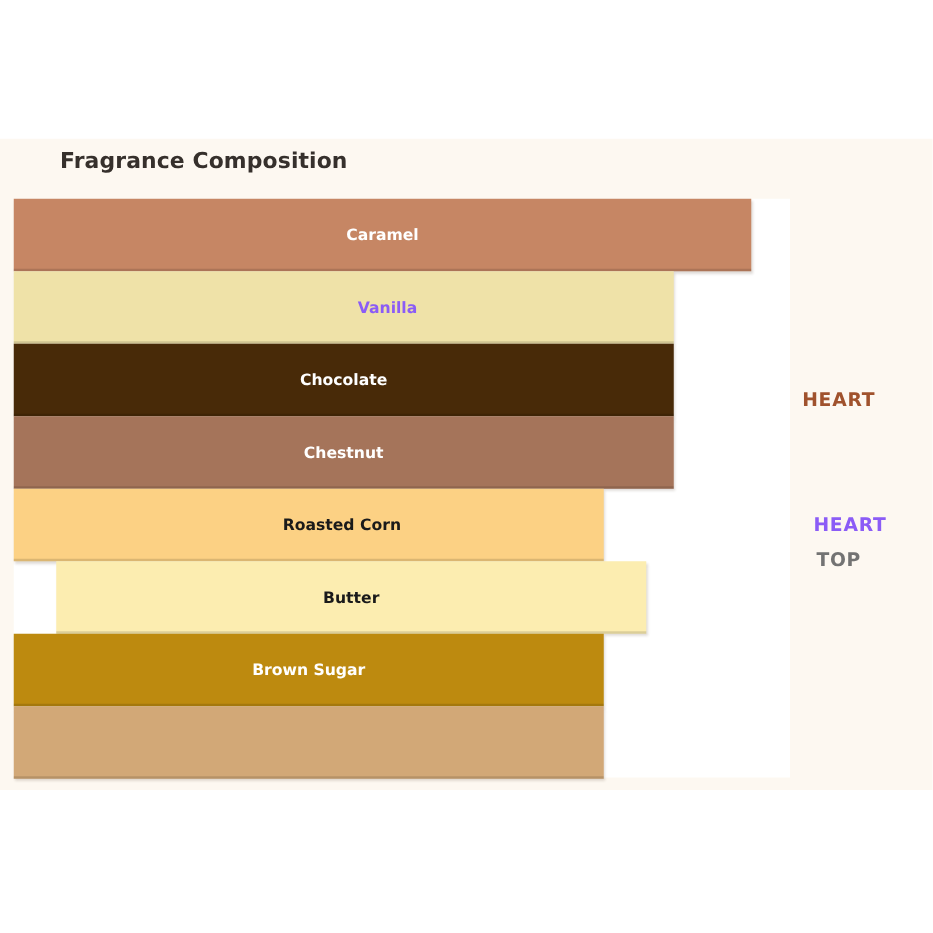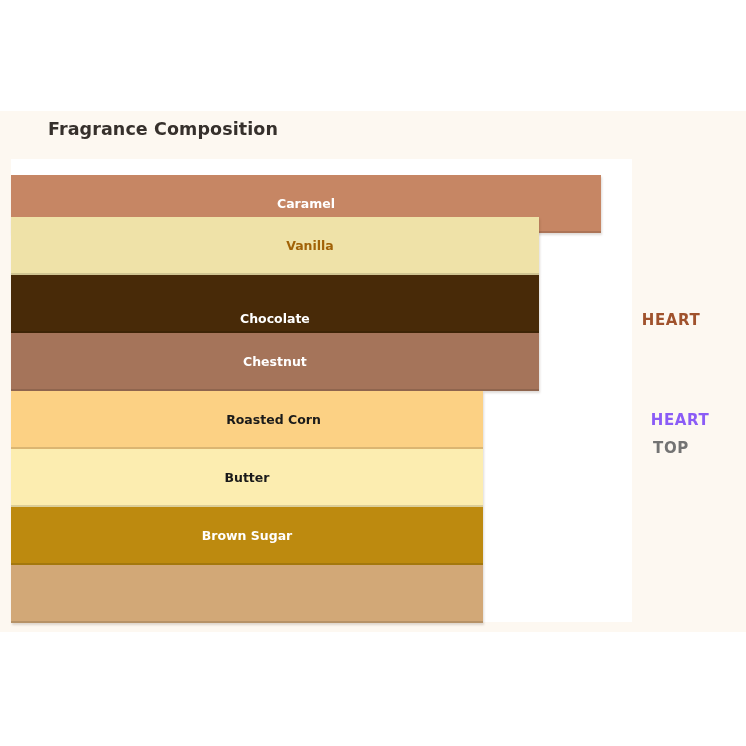--- a/index.html
+++ b/index.html
@@ -88,41 +88,41 @@
 </style>
 </head>
 <body>
 
 <div id="figure">
 
   <div id="chart-title">Fragrance Composition</div>
 
   <div id="plot-area">
 
-  <div class="bar-row" style="top: 16px; width: 714px;">
+  <div class="bar-row" style="top: 0px; width: 714px;">
         <div class="bar-fill" style="width: 589.95px; background: rgb(198, 134, 100);"></div>
         <div class="bar-label" style="left: 0px; width: 589.95px; color: rgb(255, 255, 255);">Caramel</div>
       </div>
       <div class="bar-row" style="top: 58px; width: 621px;">
         <div class="bar-fill" style="width: 527.85px; background: rgb(239, 226, 168);"></div>
-        <div class="bar-label" style="left: 0px; width: 598px; color: #a16207;">Vanilla</div>
+        <div class="bar-label" style="left: 0px; width: 598px; color: #8b5cf6;">Vanilla</div>
       </div>
       <div class="bar-row" style="top: 116px; width: 621px;">
         <div class="bar-fill" style="width: 527.85px; background: rgb(72, 42, 8);"></div>
-        <div class="bar-label" style="left: 0px; width: 527.85px; color: rgb(255, 255, 255); margin-top: 15px;">Chocolate</div>
+        <div class="bar-label" style="left: 0px; width: 527.85px; color: rgb(255, 255, 255);">Chocolate</div>
       </div>
       <div class="bar-row" style="top: 174px; width: 621px; text-decoration: underline;">
         <div class="bar-fill" style="width: 527.85px; background: rgb(165, 116, 90);"></div>
         <div class="bar-label" style="left: 0px; width: 527.85px; color: rgb(255, 255, 255);">Chestnut</div>
       </div>
       <div class="bar-row" style="top: 232px; width: 621px;">
         <div class="bar-fill" style="width: 471.96px; background: rgb(252, 209, 132);"></div>
         <div class="bar-label" style="left: 0px; width: 525px; color: rgb(26, 26, 26);">Roasted Corn</div>
       </div>
-      <div class="bar-row" style="top: 290px; width: 621px;">
+      <div class="bar-row" style="top: 290px; width: 621px; margin-left: 34px;">
         <div class="bar-fill" style="width: 471.96px; background: rgb(252, 237, 176);"></div>
         <div class="bar-label" style="left: 0px; width: 471.96px; color: rgb(26, 26, 26);">Butter</div>
       </div>
       <div class="bar-row" style="top: 348px; width: 621px; border-radius: 25px;">
         <div class="bar-fill" style="width: 471.96px; background: rgb(189, 138, 15);"></div>
         <div class="bar-label" style="left: 0px; width: 471.96px; color: rgb(255, 255, 255);">Brown Sugar</div>
       </div>
       <div class="bar-row" style="top: 406px; width: 621px;">
         <div class="bar-fill" style="width: 471.96px; background: rgb(210, 168, 119);"></div>
       </div>

